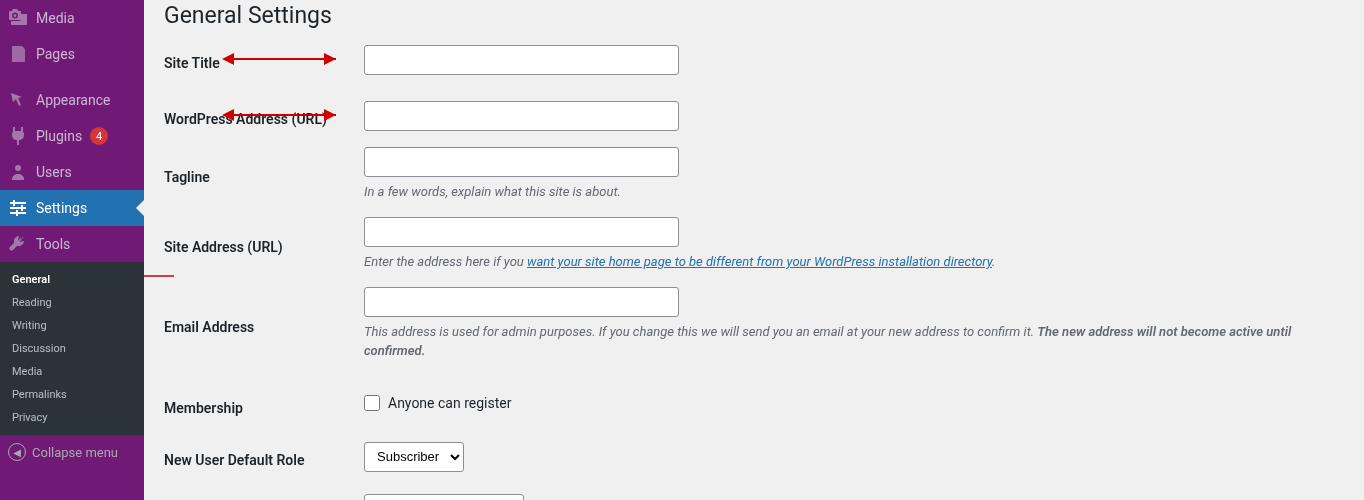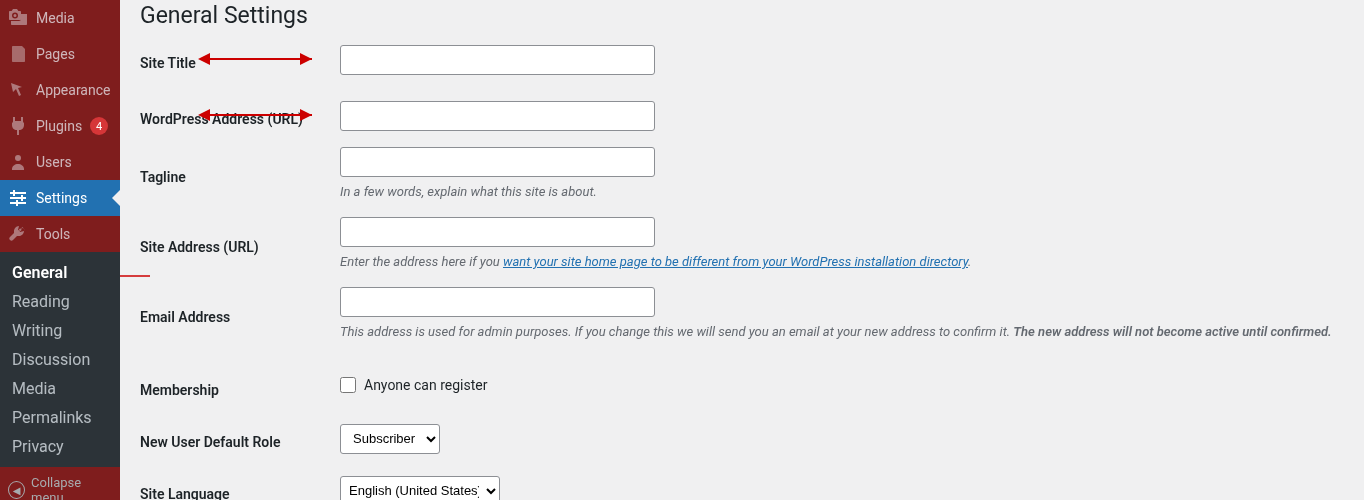--- a/index.html
+++ b/index.html
@@ -7,22 +7,22 @@
       font-family: -apple-system, BlinkMacSystemFont, "Segoe UI", Roboto, Oxygen-Sans, Ubuntu, Cantarell, "Helvetica Neue", sans-serif;
       display: flex;
       width: 1364px;
       height: 500px;
       background: #f0f0f1;
       font-size: 13px;
       color: #3c434a;
       overflow: hidden;
     }
     .sidebar {
-      width: 120px;
-      background: #7f1d1d;
+      width: 144px;
+      background: #701a75;
       color: #f0f0f1;
       font-size: 14px;
       flex-shrink: 0;
       display: flex;
       flex-direction: column;
     }
     .menu-item {
       display: flex;
       align-items: center;
       padding: 8px 8px;
@@ -66,21 +66,21 @@
       justify-content: center;
       padding: 0 5px;
     }
     .submenu {
       background: #2c3338;
       padding: 6px 0;
     }
     .submenu-item {
       padding: 5px 12px;
       color: rgba(240,246,252,0.7);
-      font-size: 16px;
+      font-size: 11px;
       cursor: pointer;
     }
     .submenu-item.current {
       color: #fff;
       font-weight: 600;
     }
     .collapse {
       display: flex;
       align-items: center;
       gap: 6px;

